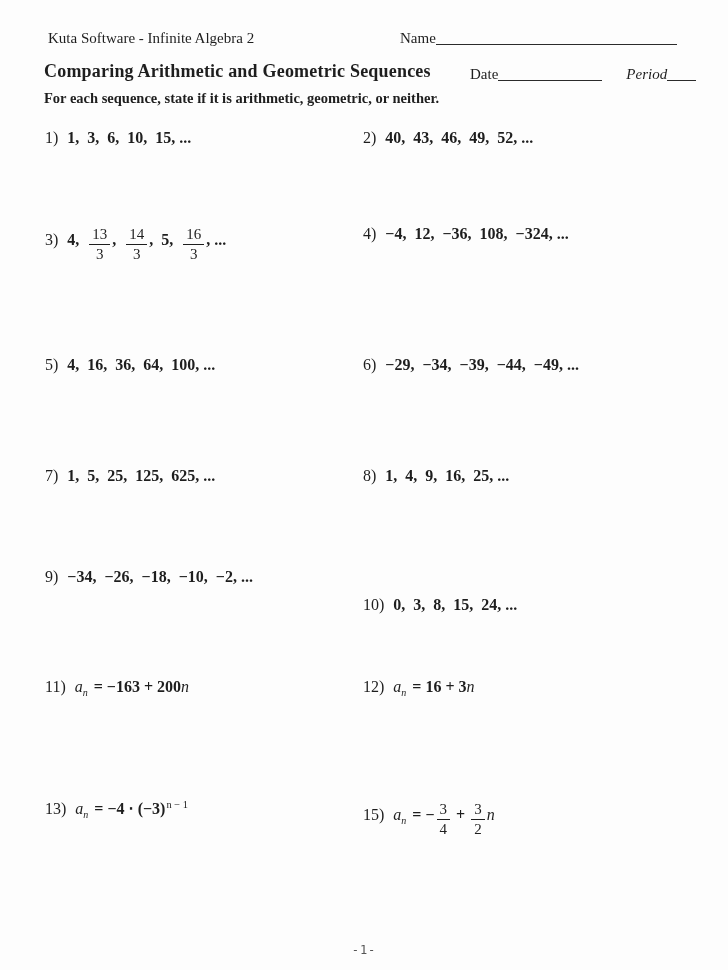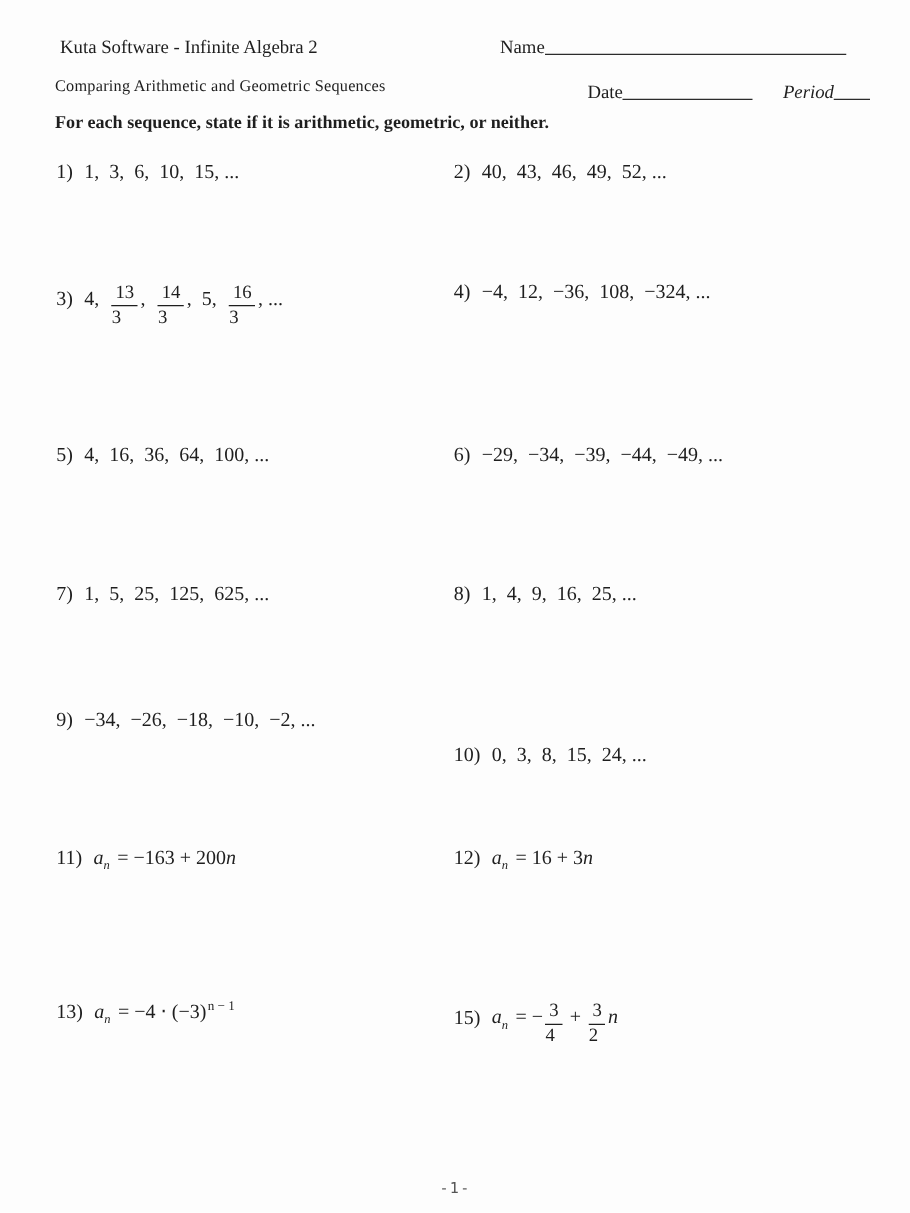--- a/index.html
+++ b/index.html
@@ -7,54 +7,54 @@
   body {
     font-family:"Liberation Serif", serif;
     background:#ffffff;
     color:#1e1e1e;
     position:relative;
     overflow:hidden;
   }
   .sheet { position:absolute; inset:0; background:#fdfdfd; }
   .abs { position:absolute; }
   .small-line { font-size:15px; white-space:nowrap;text-align:center; }
-  .worksheet-title { font-size:13px; font-weight:400; white-space:nowrap; letter-spacing:0.2px; }
+  .worksheet-title { font-size:18px; font-weight:700; white-space:nowrap; letter-spacing:0.2px; }
   .instructions { font-size:14.5px; font-weight:700; white-space:nowrap; }
   .blank {
     display:inline-block;
     border-bottom:1.3px solid #2b2b2b;
     height:12px;
     vertical-align:-2px;
   }
   .period-gap { margin-left:24px;font-style:italic; }
 
   .problem {
     position:absolute;
     font-size:16px;
     white-space:nowrap;
   }
   .pnum { margin-right:9px; }
-  .mtxt { white-space:pre; }
+  .mtxt { white-space:pre;font-weight:bold; }
   .mvar { font-style:italic; }
   .msub {
     font-size:10px;
     font-style:italic;
     position:relative;
     top:4px;
     margin-right:2px;
   }
   .msup {
     font-size:10.5px;
     position:relative;
     top:-6px;
     margin-left:1px;
   }
   .frac {
     display:inline-block;
-    text-align:left;
+    text-align:center;
     font-size:15px;
     line-height:1.12;
     vertical-align:-14px;
     margin:0 2px;
   }
   .frac .num { display:block; border-bottom:1.3px solid #1e1e1e; padding:0 3px 1px; }
   .frac .den { display:block; padding-top:1px; }
 
   .footer {
     position:absolute;

